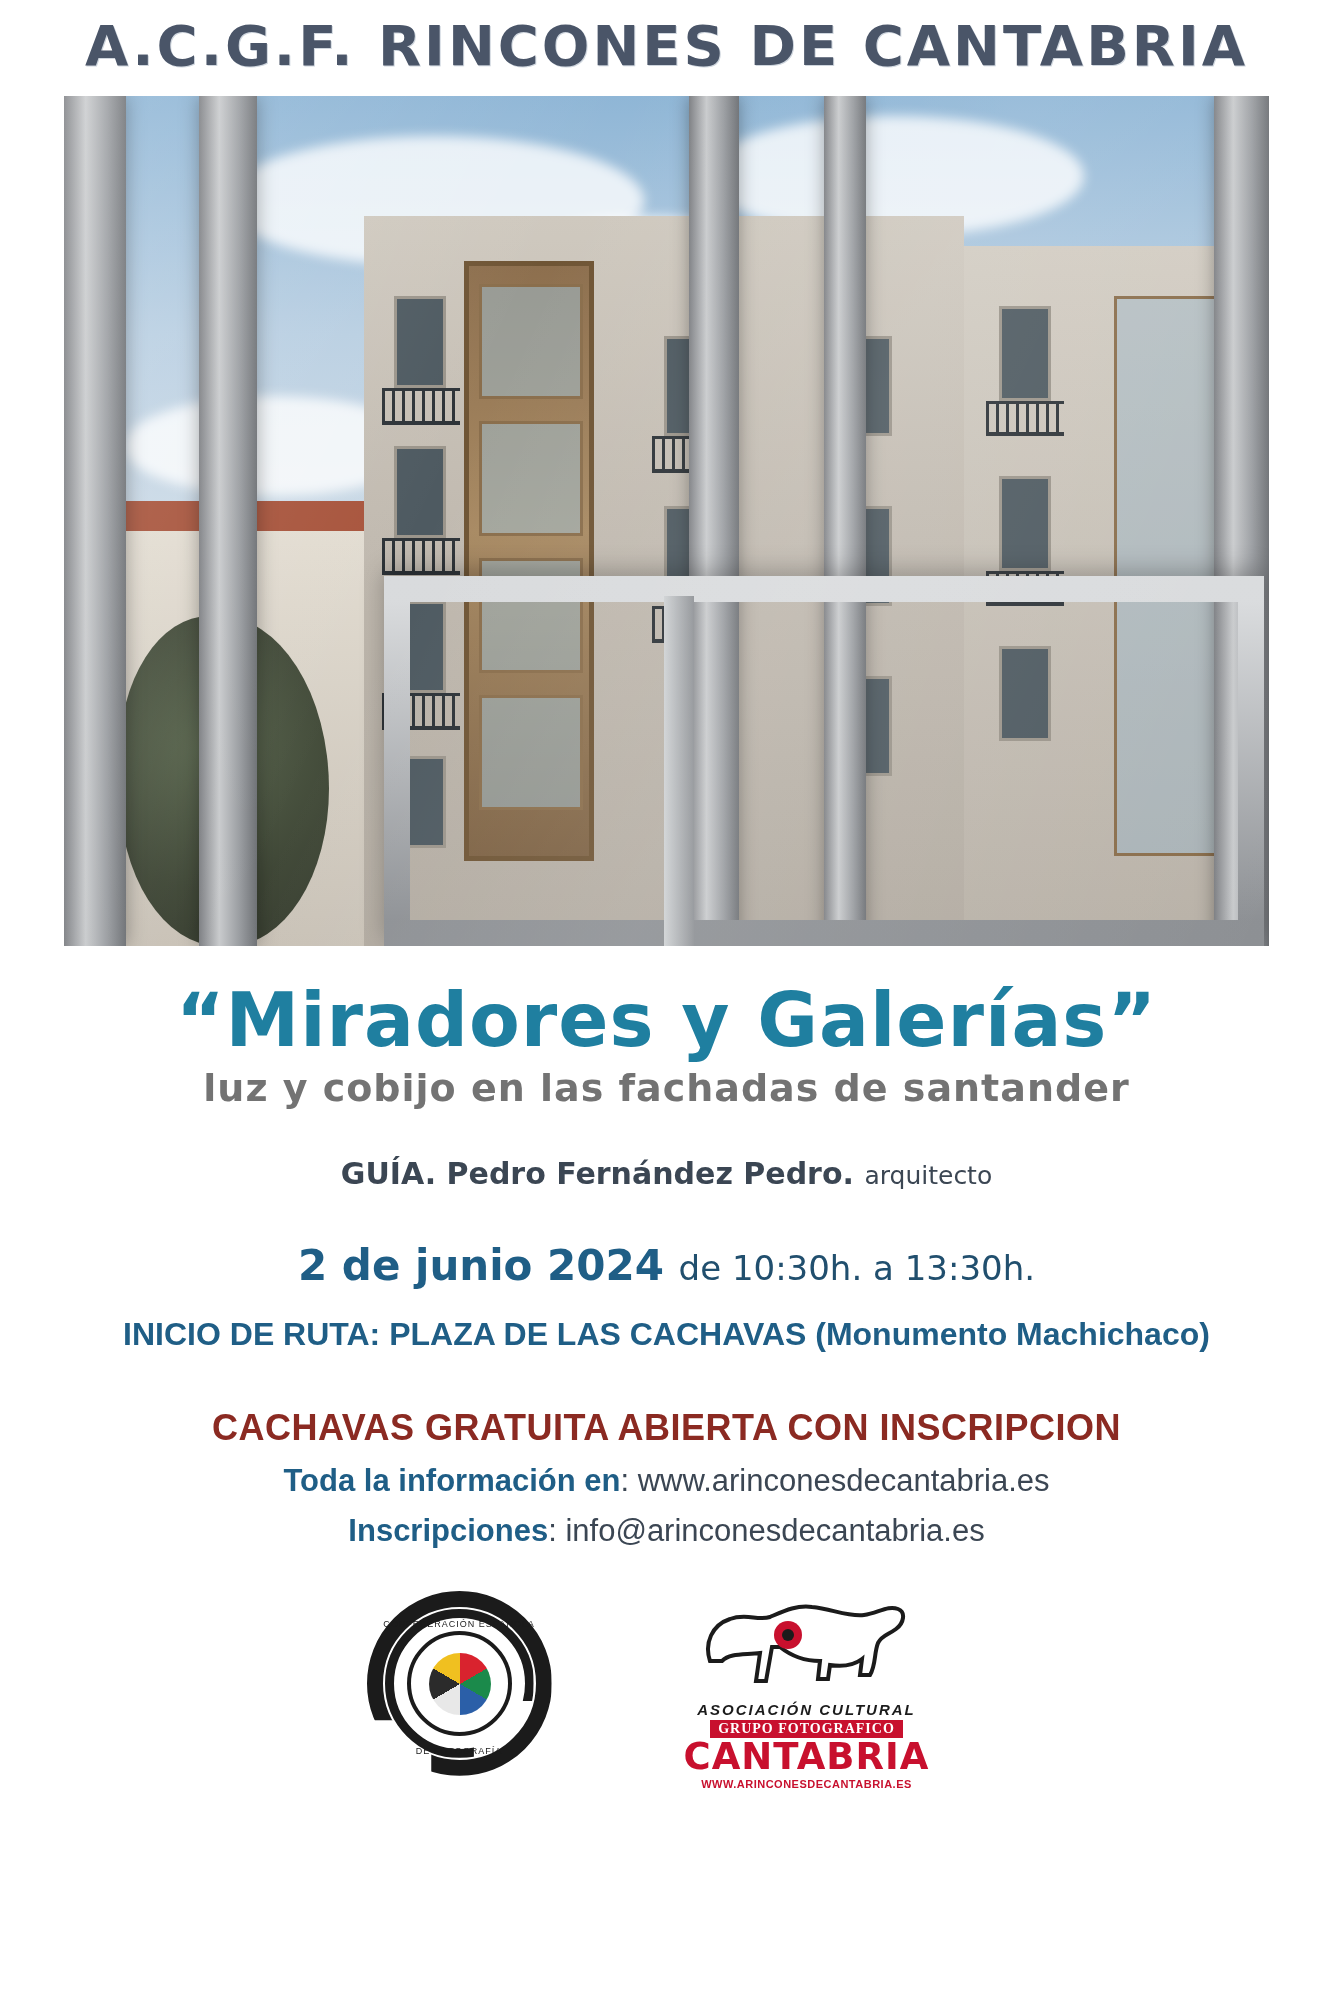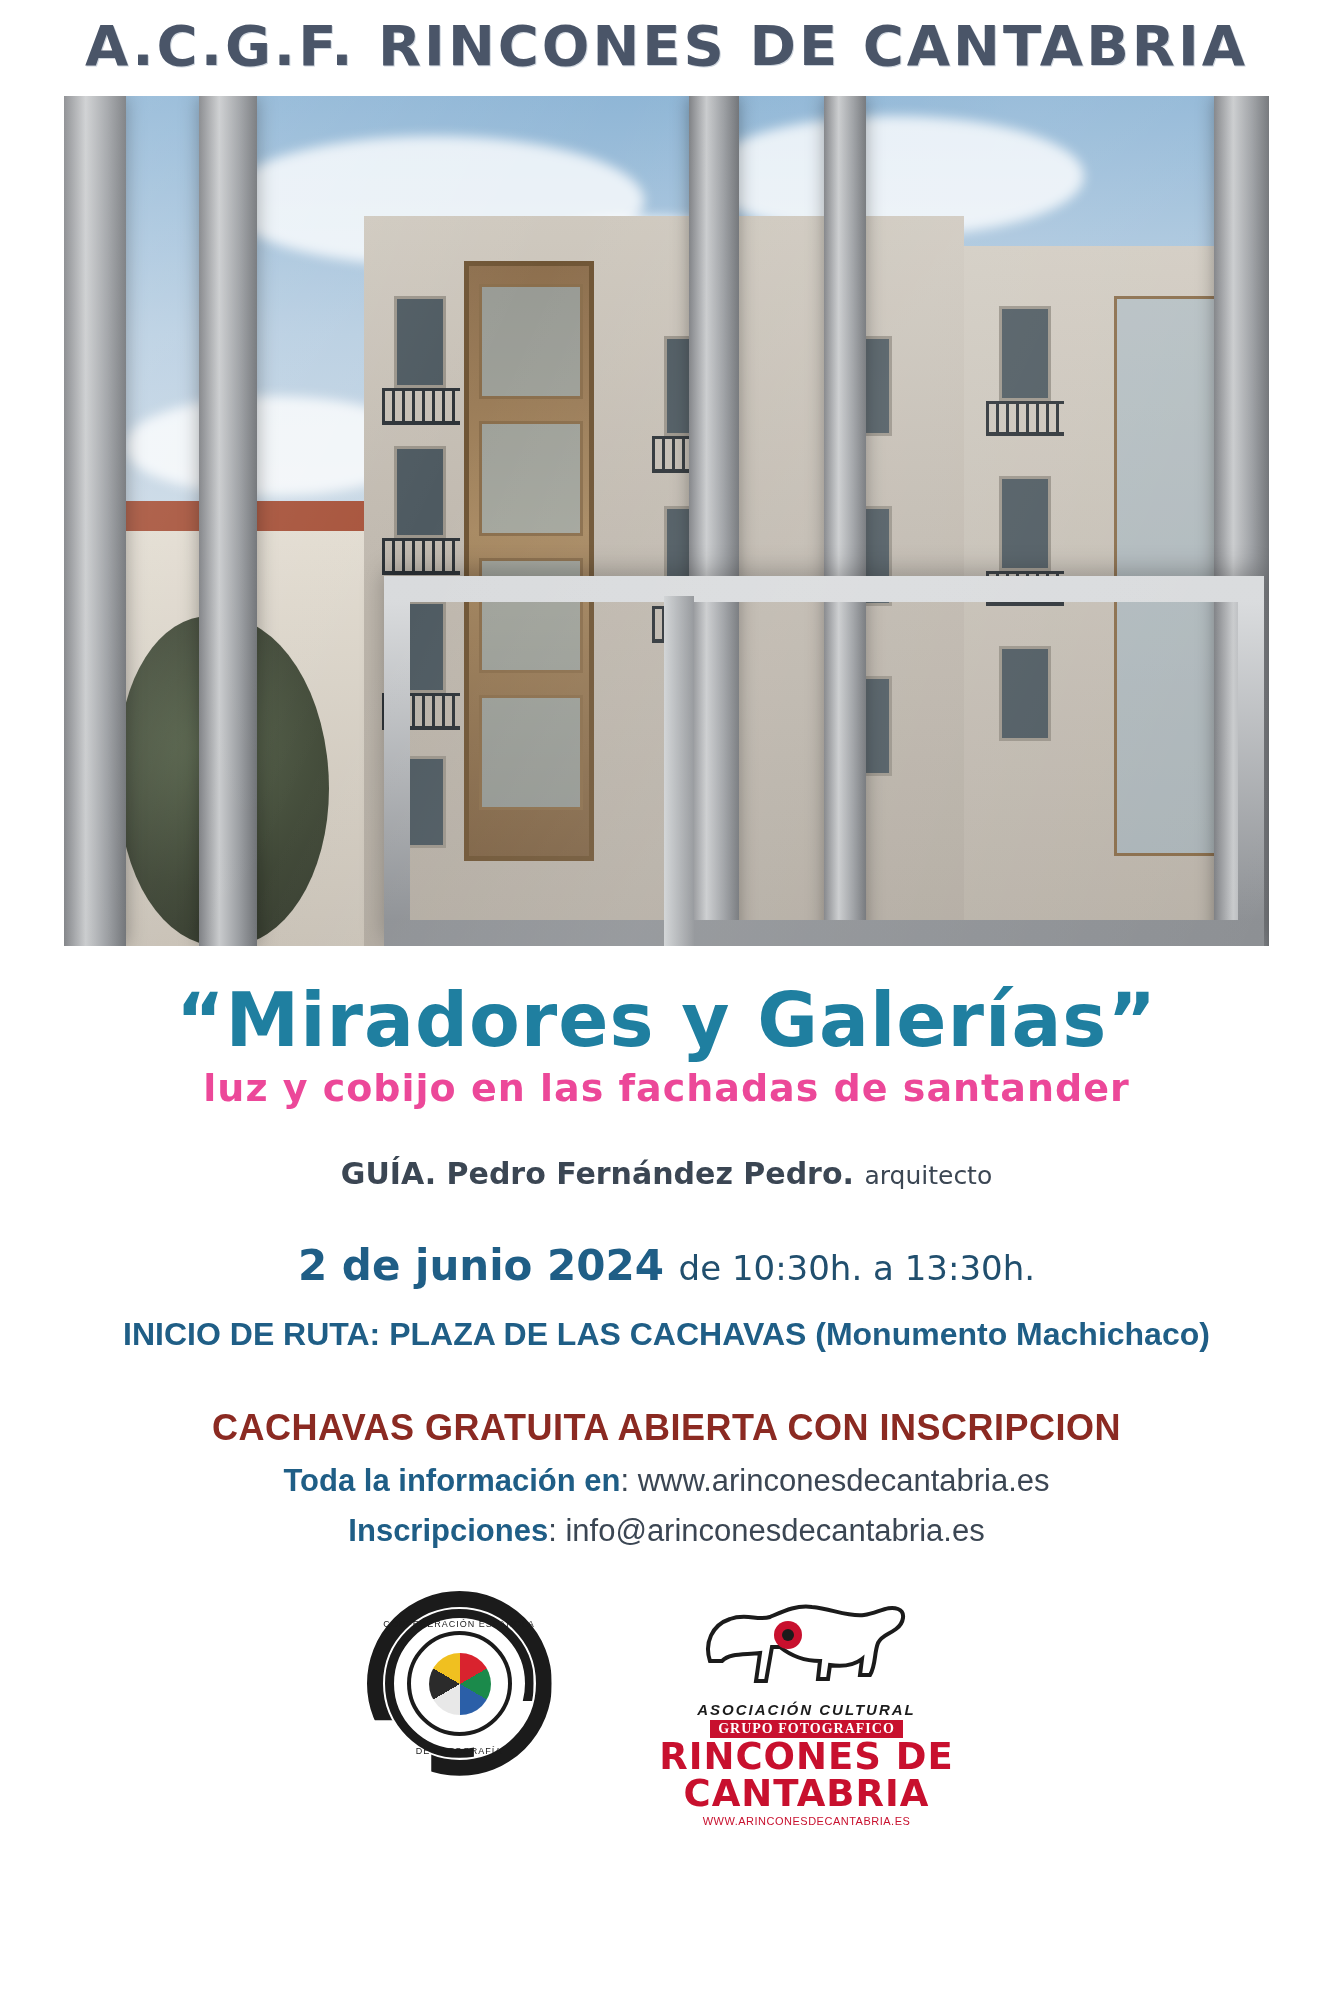--- a/index.html
+++ b/index.html
@@ -209,21 +209,21 @@
     line-height: 1.05;
     margin-top: 2px;
     white-space: nowrap;
   }
 
   .line-sub {
     font-family: "DejaVu Sans", sans-serif;
     font-weight: bold;
     font-size: 38px;
     letter-spacing: 1px;
-    color: #ec4899;
+    color: #737373;
     margin-top: 6px;
     white-space: nowrap;
   }
 
   .line-guide {
     font-family: "DejaVu Sans", sans-serif;
     font-size: 30px;
     color: #3b4653;
     margin-top: 46px;
     font-weight: bold;
@@ -360,20 +360,21 @@
     color: #c8102e;
     line-height: 1.0;
     letter-spacing: 1px;
   }
   .acgf-l5 {
     font-family: "Liberation Sans", sans-serif;
     font-size: 11px;
     color: #c8102e;
     letter-spacing: .5px;
     margin-top: 3px;
+    font-weight: bold;
   }
 </style>
 </head>
 <body>
 
 <div class="poster">
 
   <div class="header">
     <div class="header-title">A.C.G.F. RINCONES DE CANTABRIA</div>
   </div>
@@ -483,20 +484,19 @@
                    C196 44 190 44 186 52 C182 62 184 74 178 84 L168 84 L170 68
                    C162 74 150 76 138 74 L136 88 L126 88 L128 70
                    C112 70 98 64 88 56 L80 56 L74 90 L64 90 L68 62
                    C52 64 38 62 30 70 Z" fill="none" stroke="#1b1b1b" stroke-width="4"></path>
           <circle cx="96" cy="44" r="14" fill="#c8102e"></circle>
           <circle cx="96" cy="44" r="6" fill="#1b1b1b"></circle>
         </svg>
       </div>
       <div class="acgf-l1">ASOCIACIÓN CULTURAL</div>
       <div><span class="acgf-l2">GRUPO FOTOGRAFICO</span></div>
-      <div class="acgf-l3">RINCONES DE</div>
       <div class="acgf-l4">CANTABRIA</div>
       <div class="acgf-l5">WWW.ARINCONESDECANTABRIA.ES</div>
     </div>
 
   </div>
 
 </div>
 
 </body></html>

